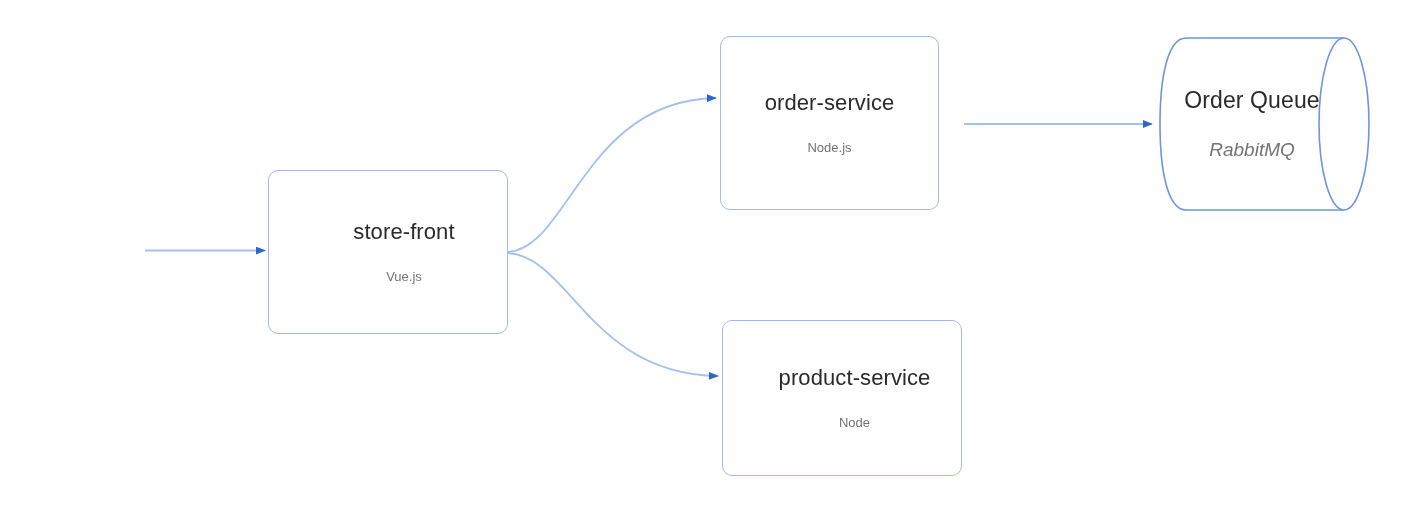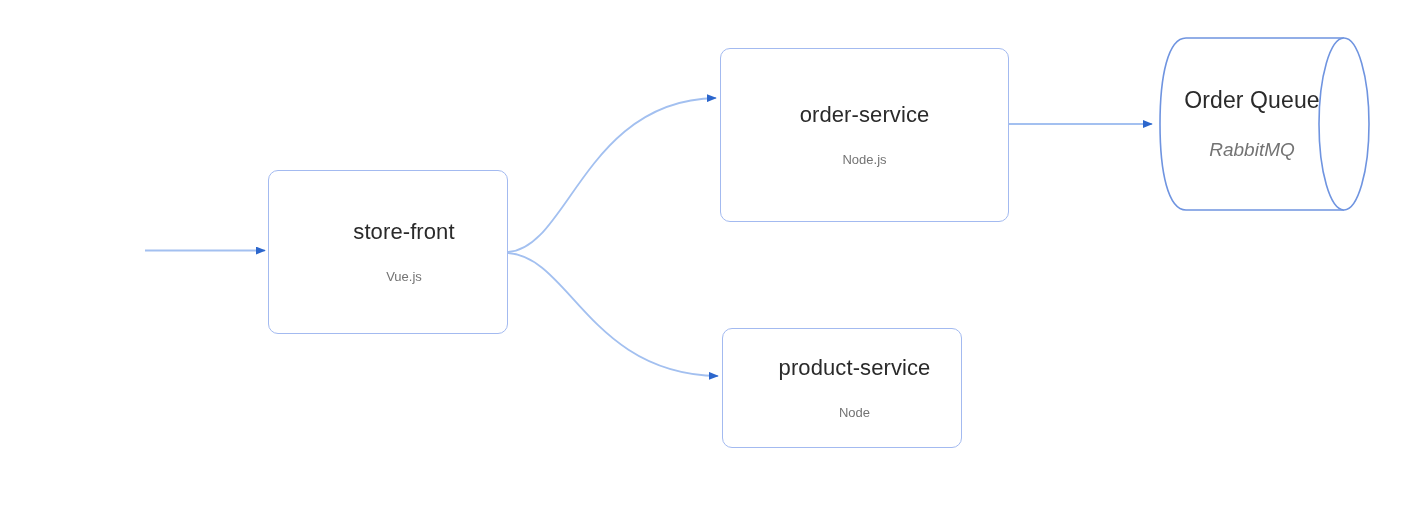--- a/index.html
+++ b/index.html
@@ -50,24 +50,24 @@
     font-size: 13px;
     line-height: 1.15;
     margin-top: 25px;
     white-space: nowrap;
   }
   
   #node-store-front {
     left: 268px; top: 170px; width: 240px; height: 164px; padding-left: 32px;
   }
   #node-order-service {
-    left: 720px; top: 48px; width: 289px; height: 174px;
+    left: 720px; top: 36px; width: 219px; height: 174px;
   }
   #node-product-service {
-    left: 722px; top: 328px; width: 240px; height: 120px; padding-left: 25px;
+    left: 722px; top: 320px; width: 240px; height: 156px; padding-left: 25px;
   }
   #node-order-queue {
     left: 1160px; top: 36px; width: 208px; height: 176px;
     padding-right: 24px;
   }
   #node-order-queue .node-title { font-size: 23px; }
   #node-order-queue .node-sub { font-size: 19px; margin-top: 26px; font-style: italic; }
 
   #actor-customers {
     position: absolute;

